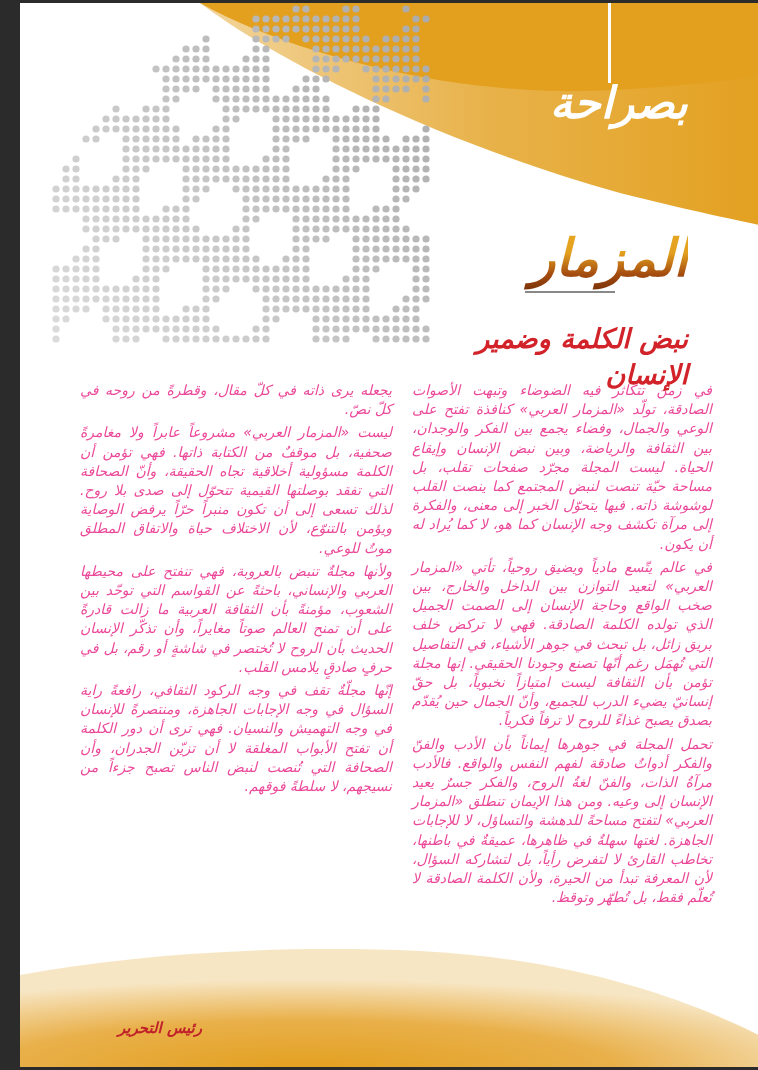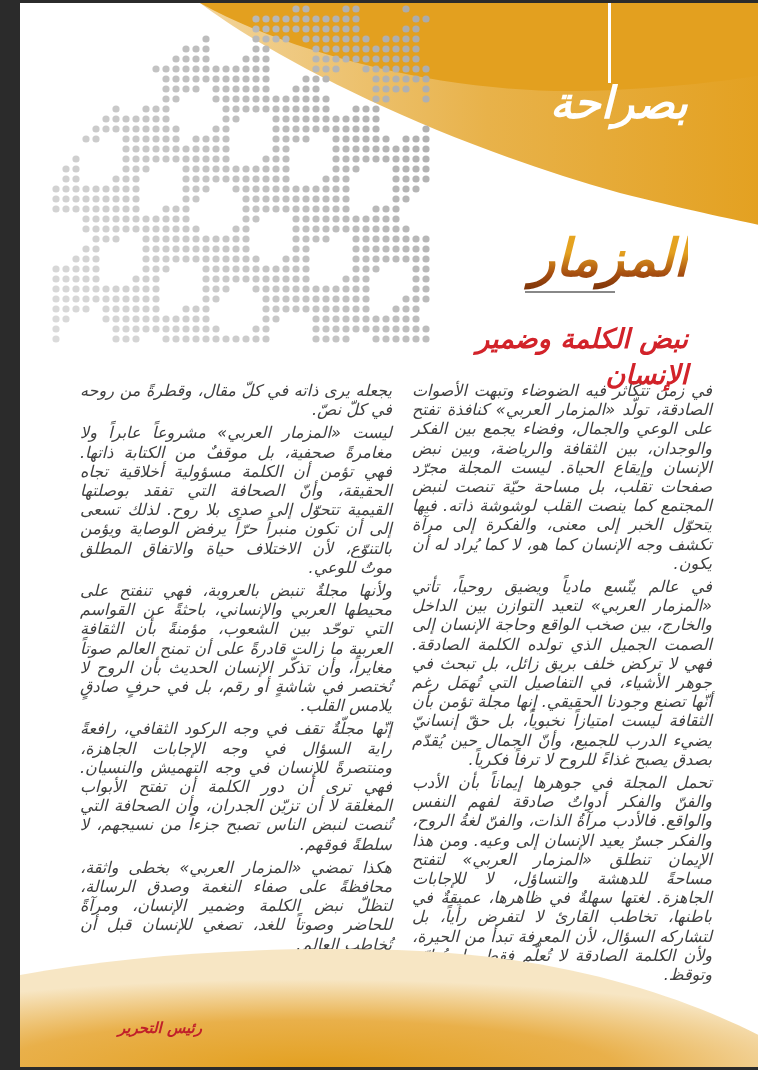--- a/index.html
+++ b/index.html
@@ -11,22 +11,22 @@
     .section-label { position:absolute; left:530px; top:78px; color:#ffffff; font-size:44px; font-weight:bold;
                      direction:rtl; letter-spacing:0; line-height:1; font-family:"DejaVu Sans", sans-serif; }
     .section-rule { position:absolute; left:588px; top:0; width:3px; height:80px; background:#ffffff; }
     .logo { position:absolute; left:378px; top:222px; width:290px; height:70px; direction:rtl; 
             font-family:"DejaVu Sans", sans-serif; font-weight:bold; font-size:52px; line-height:66px;
             background:linear-gradient(180deg,#e8a823 0%,#e3a01f 40%,#a54d10 70%,#6e2a06 100%);
             -webkit-background-clip:text; background-clip:text; color:transparent; letter-spacing:-1px; }
     .logo-ornament { position:absolute; left:505px; top:288px; width:90px; height:2px; background:#888; }
     .subtitle { position:absolute; left:390px; top:318px; width:278px; text-align:right; direction:rtl;
                 color:#d2232a; font-weight:bold; font-size:27px; line-height:36px; font-family:"DejaVu Sans", sans-serif; }
-    .col { position:absolute; direction:rtl; text-align:justify; text-align-last:right; color:#404040;
-           font-family:"DejaVu Sans", sans-serif; font-size:16px; line-height:19.2px; }
+    .col { position:absolute; direction:rtl; text-align:justify; text-align-last:right; color:#ec4899;
+           font-family:"DejaVu Sans", sans-serif; font-size:14px; line-height:19.2px; }
     .col p { margin:0 0 4px 0; }
     .col-right { left:392px; top:378px; width:300px; }
     .col-left { left:60px; top:378px; width:312px; }
     .bottom-swoosh { position:absolute; left:0; top:940px; width:754px; height:127px; }
     .signature { position:absolute; left:98px; top:1016px; color:#c0202a; font-weight:bold; font-size:15px;
                  direction:rtl; font-family:"DejaVu Sans", sans-serif;text-align:right; }
   </style>
 </head>
 <body>
 
@@ -810,21 +810,20 @@
     <p>في زمن تتكاثر فيه الضوضاء وتبهت الأصوات الصادقة، تولّد «المزمار العربي» كنافذة تفتح على الوعي والجمال، وفضاء يجمع بين الفكر والوجدان، بين الثقافة والرياضة، وبين نبض الإنسان وإيقاع الحياة. ليست المجلة مجرّد صفحات تقلب، بل مساحة حيّة تنصت لنبض المجتمع كما ينصت القلب لوشوشة ذاته. فيها يتحوّل الخبر إلى معنى، والفكرة إلى مرآة تكشف وجه الإنسان كما هو، لا كما يُراد له أن يكون.</p>
     <p>في عالم يتّسع مادياً ويضيق روحياً، تأتي «المزمار العربي» لتعيد التوازن بين الداخل والخارج، بين صخب الواقع وحاجة الإنسان إلى الصمت الجميل الذي تولده الكلمة الصادقة. فهي لا تركض خلف بريق زائل، بل تبحث في جوهر الأشياء، في التفاصيل التي تُهمَل رغم أنّها تصنع وجودنا الحقيقي. إنها مجلة تؤمن بأن الثقافة ليست امتيازاً نخبوياً، بل حقّ إنسانيّ يضيء الدرب للجميع، وأنّ الجمال حين يُقدّم بصدق يصبح غذاءً للروح لا ترفاً فكرياً.</p>
     <p>تحمل المجلة في جوهرها إيماناً بأن الأدب والفنّ والفكر أدواتٌ صادقة لفهم النفس والواقع. فالأدب مرآةُ الذات، والفنّ لغةُ الروح، والفكر جسرٌ يعيد الإنسان إلى وعيه. ومن هذا الإيمان تنطلق «المزمار العربي» لتفتح مساحةً للدهشة والتساؤل، لا للإجابات الجاهزة. لغتها سهلةٌ في ظاهرها، عميقةٌ في باطنها، تخاطب القارئ لا لتفرض رأياً، بل لتشاركه السؤال، لأن المعرفة تبدأ من الحيرة، ولأن الكلمة الصادقة لا تُعلّم فقط، بل تُطهّر وتوقظ.</p>
   </div>
 
   <div class="col col-left">
     <p>يجعله يرى ذاته في كلّ مقال، وقطرةً من روحه في كلّ نصّ.</p>
     <p>ليست «المزمار العربي» مشروعاً عابراً ولا مغامرةً صحفية، بل موقفٌ من الكتابة ذاتها. فهي تؤمن أن الكلمة مسؤولية أخلاقية تجاه الحقيقة، وأنّ الصحافة التي تفقد بوصلتها القيمية تتحوّل إلى صدى بلا روح. لذلك تسعى إلى أن تكون منبراً حرّاً يرفض الوصاية ويؤمن بالتنوّع، لأن الاختلاف حياة والاتفاق المطلق موتٌ للوعي.</p>
     <p>ولأنها مجلةٌ تنبض بالعروبة، فهي تنفتح على محيطها العربي والإنساني، باحثةً عن القواسم التي توحّد بين الشعوب، مؤمنةً بأن الثقافة العربية ما زالت قادرةً على أن تمنح العالم صوتاً مغايراً، وأن تذكّر الإنسان الحديث بأن الروح لا تُختصر في شاشةٍ أو رقم، بل في حرفٍ صادقٍ يلامس القلب.</p>
     <p>إنّها مجلّةٌ تقف في وجه الركود الثقافي، رافعةً راية السؤال في وجه الإجابات الجاهزة، ومنتصرةً للإنسان في وجه التهميش والنسيان. فهي ترى أن دور الكلمة أن تفتح الأبواب المغلقة لا أن تزيّن الجدران، وأن الصحافة التي تُنصت لنبض الناس تصبح جزءاً من نسيجهم، لا سلطةً فوقهم.</p>
-    <p>هكذا تمضي «المزمار العربي» بخطى واثقة، محافظةً على صفاء النغمة وصدق الرسالة، لتظلّ نبض الكلمة وضمير الإنسان، ومرآةً للحاضر وصوتاً للغد، تصغي للإنسان قبل أن تُخاطب العالم.</p>
   </div>
 
   <svg class="bottom-swoosh" viewBox="0 0 754 127" preserveAspectRatio="none">
     <defs>
       <radialGradient id="g3" cx="0.38" cy="1.0" r="0.75">
         <stop offset="0" stop-color="#e3a01f"></stop>
         <stop offset="0.55" stop-color="#e9b04a"></stop>
         <stop offset="1" stop-color="#f7e6c4"></stop>
       </radialGradient>
     </defs>

